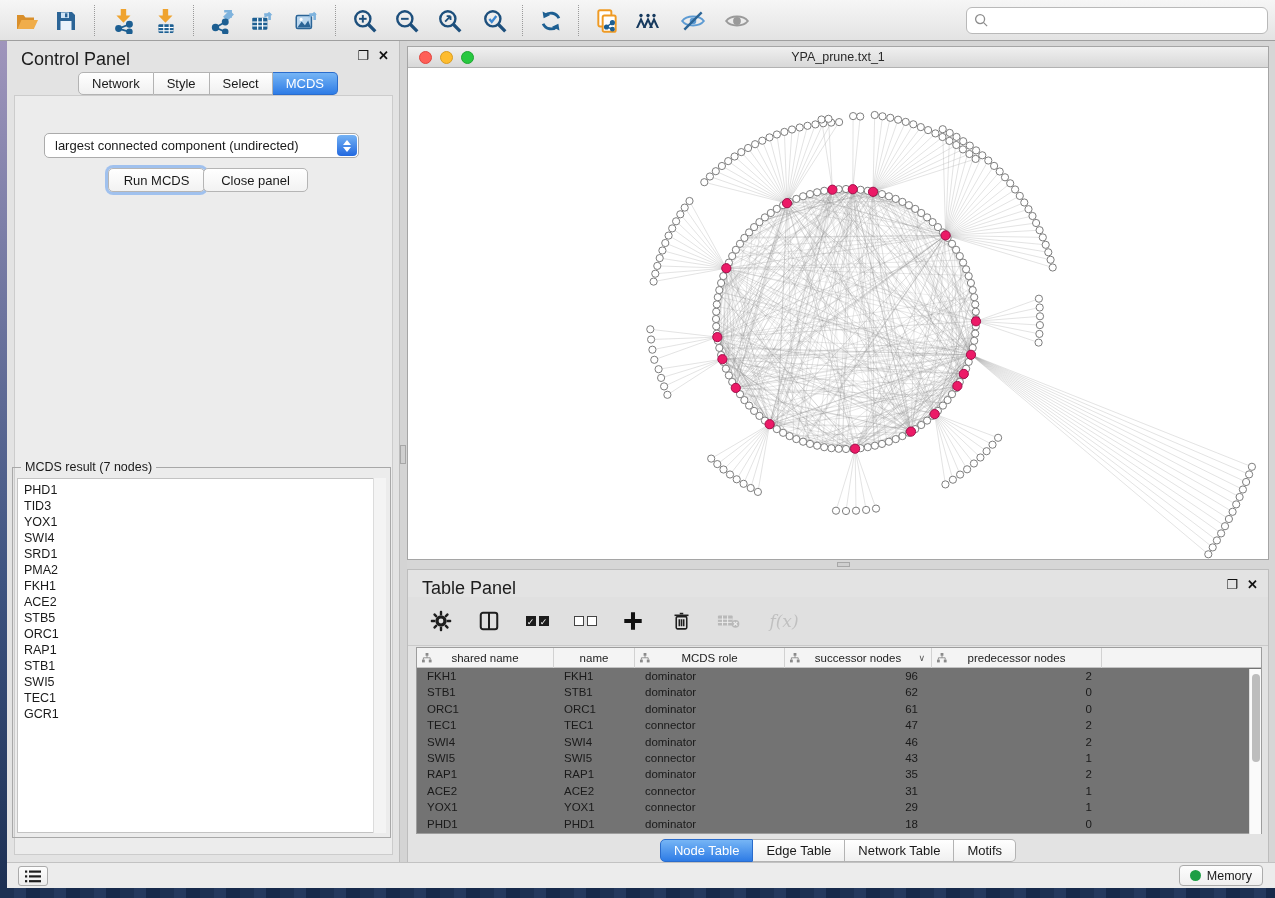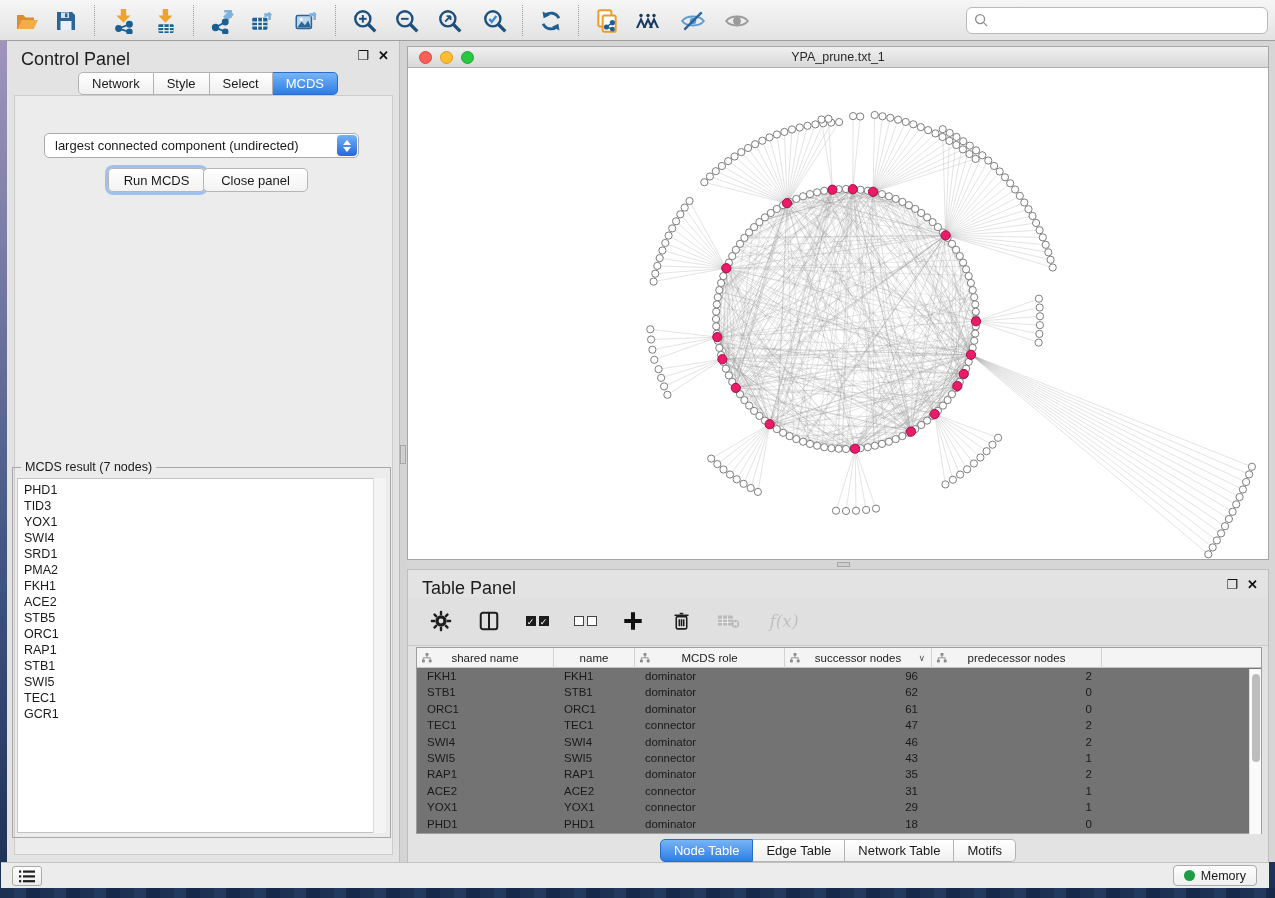--- a/index.html
+++ b/index.html
@@ -76,21 +76,21 @@
   .th .colicon { position:absolute; left:5px; top:5px; }
   .th .sort { position:absolute; right:6px; font-size:9px; color:#555; }
   .tbody .tr { display:flex; height:16.4px; }
   .td { font-size:11.5px; line-height:16.4px; white-space:nowrap; overflow:hidden; }
   .td.txt { padding-left:10px; }
   .td.num { text-align:right; }
   .tscroll { position:absolute; right:0px; top:21px; width:12px; height:165px; background:#fafafa; border-left:1px solid #e0e0e0; }
   .tscroll .thumb { position:absolute; left:1.5px; top:5px; width:8px; height:88px; background:#bdbdbd; border-radius:5px; }
   .bottom-tabs { position:absolute; left:0; top:269px; width:860px; display:flex; justify-content:center; }
   
-  .statusbar { position:absolute; left:1px; top:862px; width:1268px; height:26px; background:#ececec; border-top:1px solid #c2c2c2; }
+  .statusbar { position:absolute; left:7px; top:862px; width:1268px; height:26px; background:#ececec; border-top:1px solid #c2c2c2; }
   .listbtn { position:absolute; left:11px; top:3px; width:30px; height:20px; background:linear-gradient(#fdfdfd,#ededed);
              border:1px solid #ababab; border-radius:3px; display:flex; align-items:center; justify-content:center; }
   .membtn { position:absolute; right:12px; top:2px; height:21px; background:linear-gradient(#fdfdfd,#efefef);
             border:1px solid #ababab; border-radius:4px; font-size:12.5px; display:flex; align-items:center; gap:6px; padding:0 10px; }
   .memdot { width:11px; height:11px; border-radius:50%; background:#1d9e45; display:inline-block; }
   .wall-bottom { position:absolute; left:0; top:888px; width:1275px; height:10px;
                  background:repeating-linear-gradient(90deg,#1d3153 0 14px,#24395e 14px 26px,#16294a 26px 40px); }
   svg { display:block; }
 </style>
 </head>

